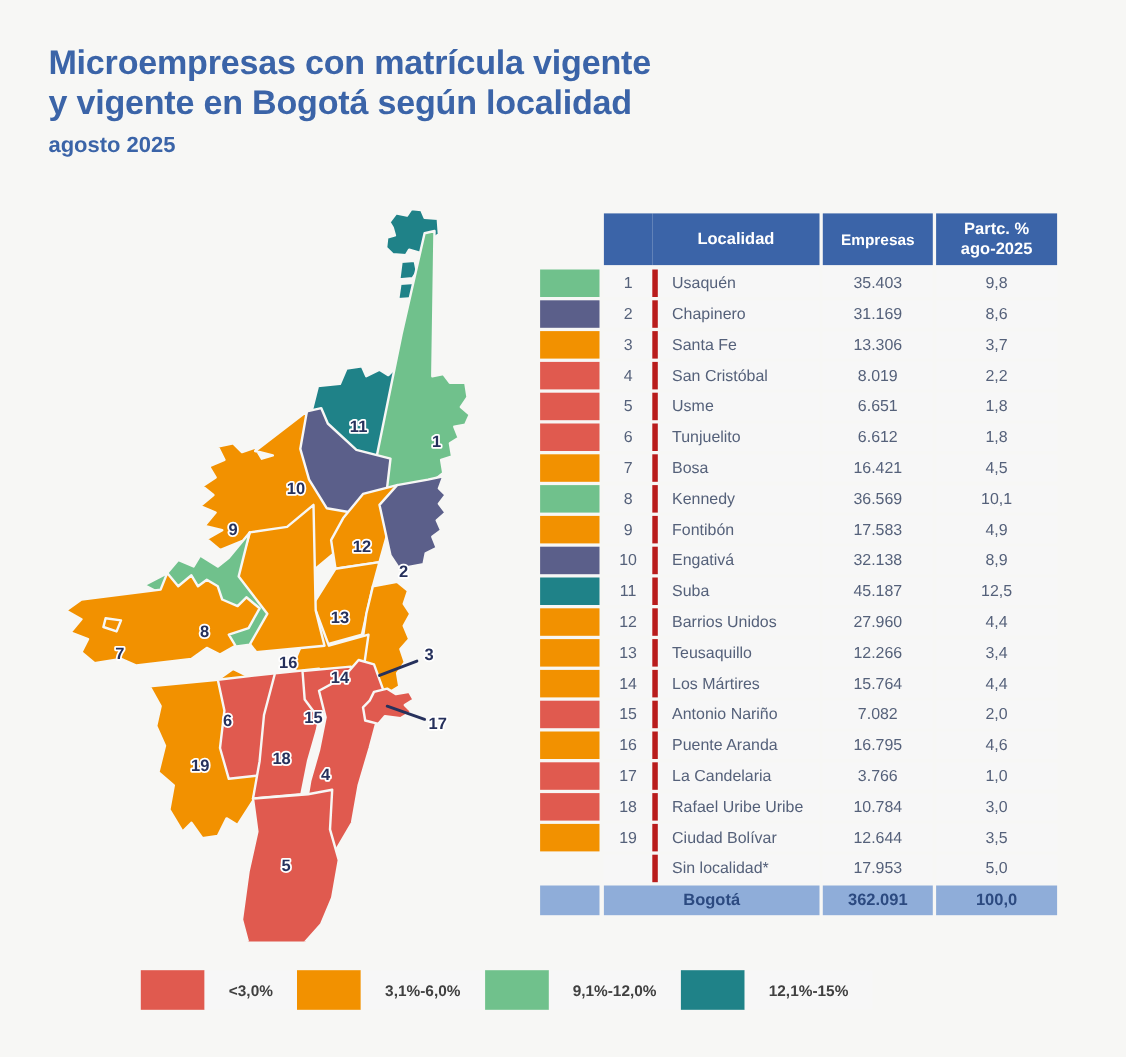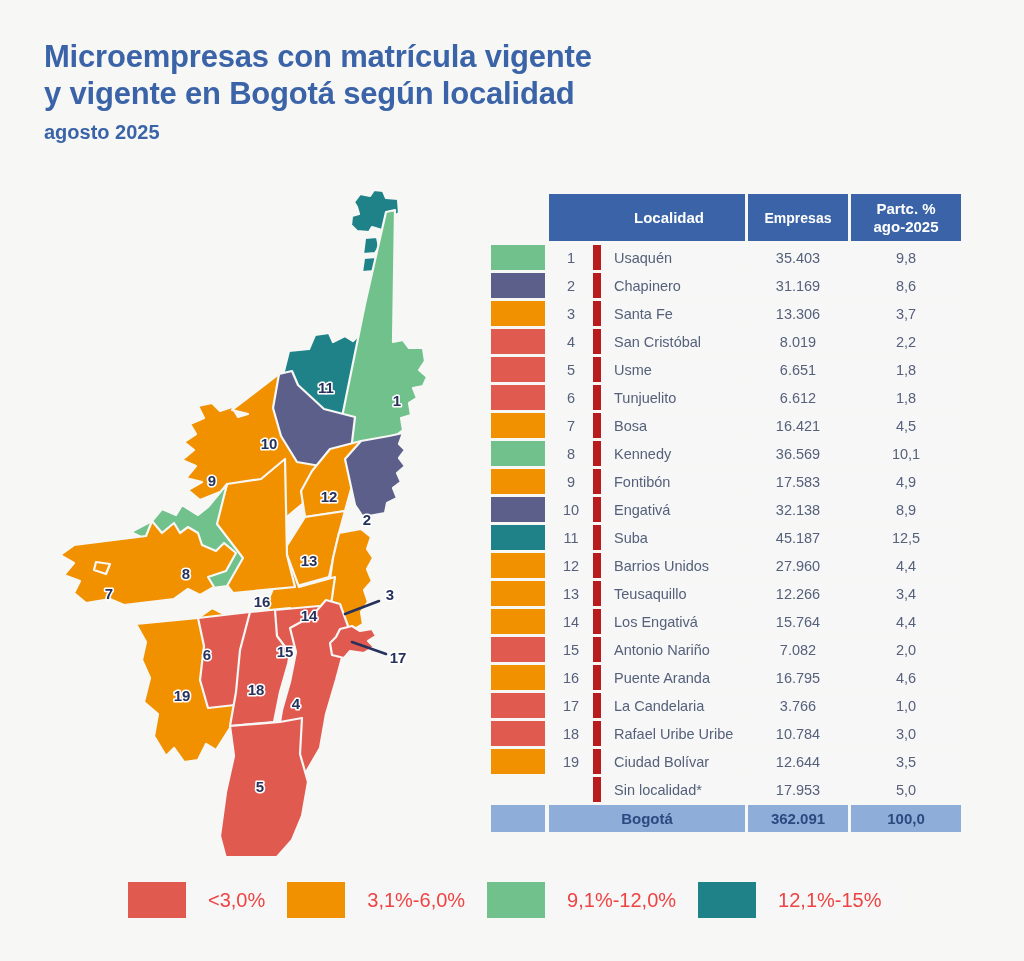--- a/index.html
+++ b/index.html
@@ -50,21 +50,21 @@
   .c-num{
     width:44px;flex:0 0 44px;background:#f7f7f7;
     display:flex;align-items:center;justify-content:center;
     font-size:14.5px;color:#55617a;
   }
   .c-name{
     flex:1 1 auto;background:#f7f7f7;
     display:flex;align-items:center;
     padding-left:13px;
     font-size:14.5px;color:#55617a;
-    border-left:8px solid #b91c1c;
+    border-left:5px solid #b91c1c;
   }
   .c-emp{
     width:100px;flex:0 0 100px;background:#f7f7f7;
     display:flex;align-items:center;justify-content:center;
     font-size:14.5px;color:#55617a;
     margin-left:3px;
   }
   .c-pct{
     width:110px;flex:0 0 110px;background:#f7f7f7;
     display:flex;align-items:center;justify-content:center;
@@ -100,21 +100,21 @@
   
   #legend{
     position:absolute;left:128px;top:882px;
     display:flex;align-items:center;height:36px;
   }
   .lg-item{display:flex;align-items:center;height:36px;}
   .lg-sw{width:58px;height:36px;flex:0 0 58px;}
   .lg-txt{
     background:#f7f7f7;height:36px;display:flex;align-items:center;
     justify-content:center;padding:0 22px;
-    font-size:20px;color:#ef4444;white-space:nowrap;
+    font-size:14px;color:#404040;white-space:nowrap;font-weight:bold;
   }
 </style>
 </head>
 <body>
 
 <div id="wrap">
 
   <div id="titleblock">
     <div id="title-l1">Microempresas con matrícula vigente</div>
     <div id="title-l2">y vigente en Bogotá según localidad</div>
@@ -323,21 +323,21 @@
           <div class="c-num">13</div>
           <div class="c-name">Teusaquillo</div>
           <div class="c-emp">12.266</div>
           <div class="c-pct">3,4</div>
         </div>
         <div class="trow">
           <div class="c-swatch">
             <div class="sw" style="background: rgb(242, 145, 0);"></div>
           </div>
           <div class="c-num">14</div>
-          <div class="c-name">Los Engativá</div>
+          <div class="c-name">Los Mártires</div>
           <div class="c-emp">15.764</div>
           <div class="c-pct">4,4</div>
         </div>
         <div class="trow">
           <div class="c-swatch">
             <div class="sw" style="background: rgb(224, 90, 79);"></div>
           </div>
           <div class="c-num">15</div>
           <div class="c-name">Antonio Nariño</div>
           <div class="c-emp">7.082</div>

